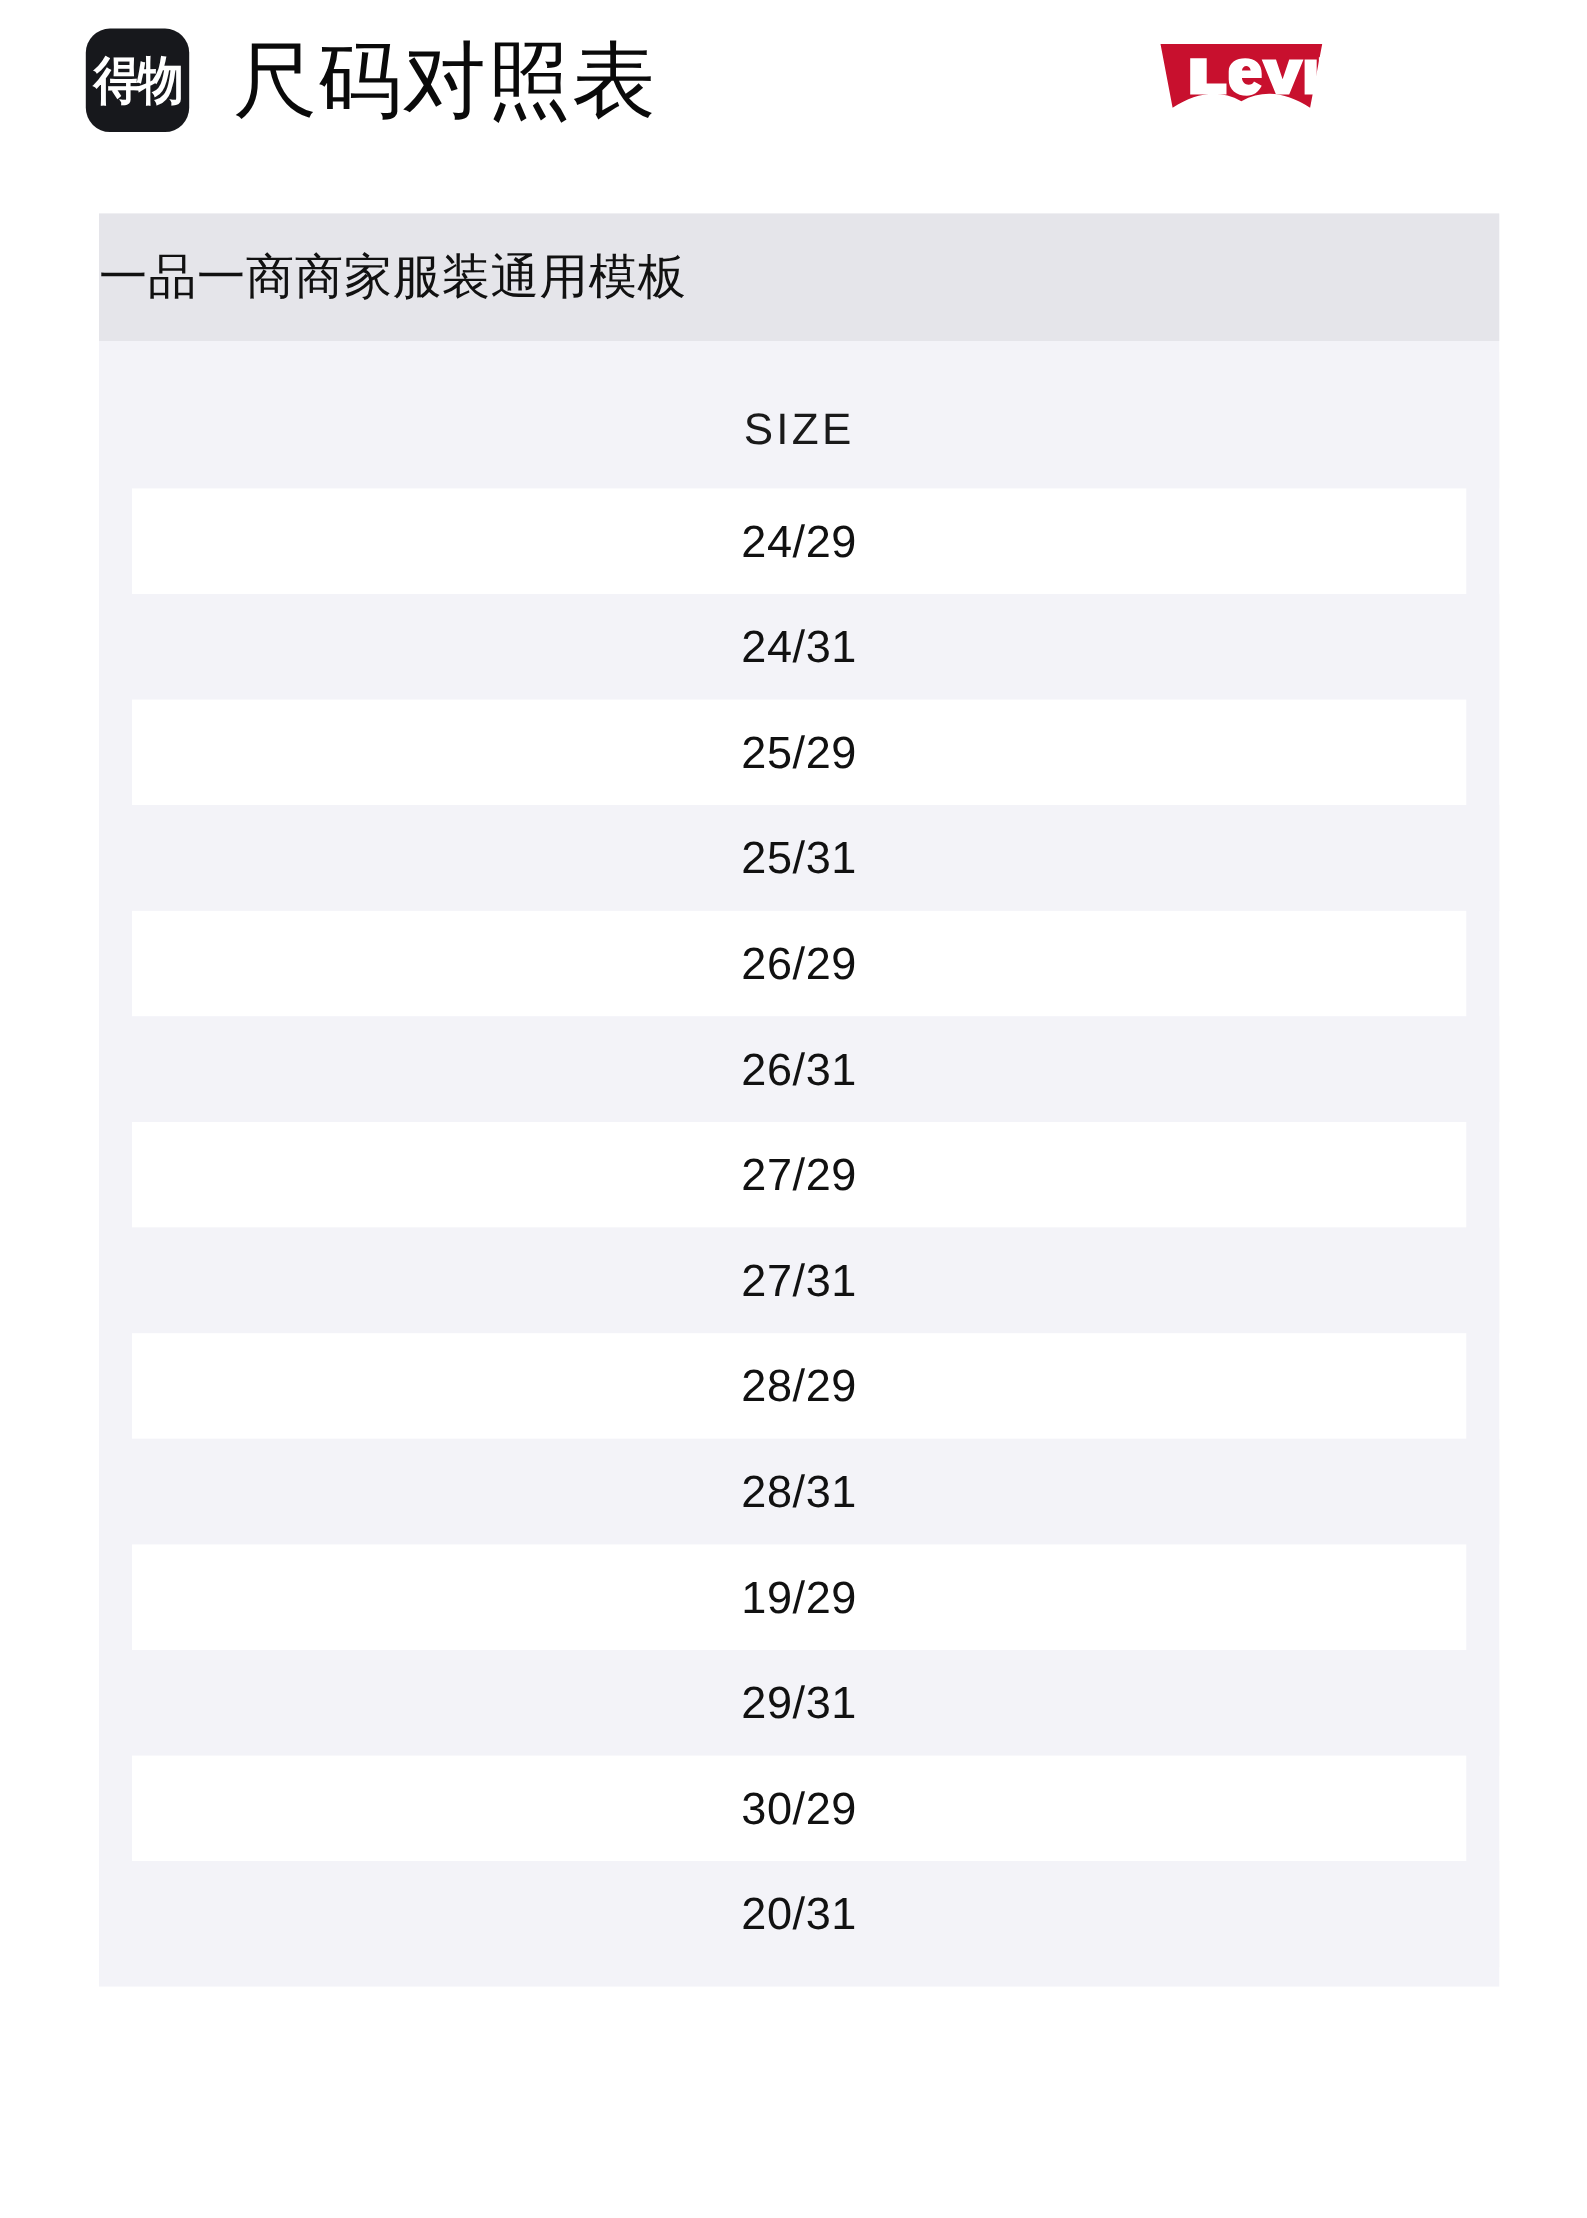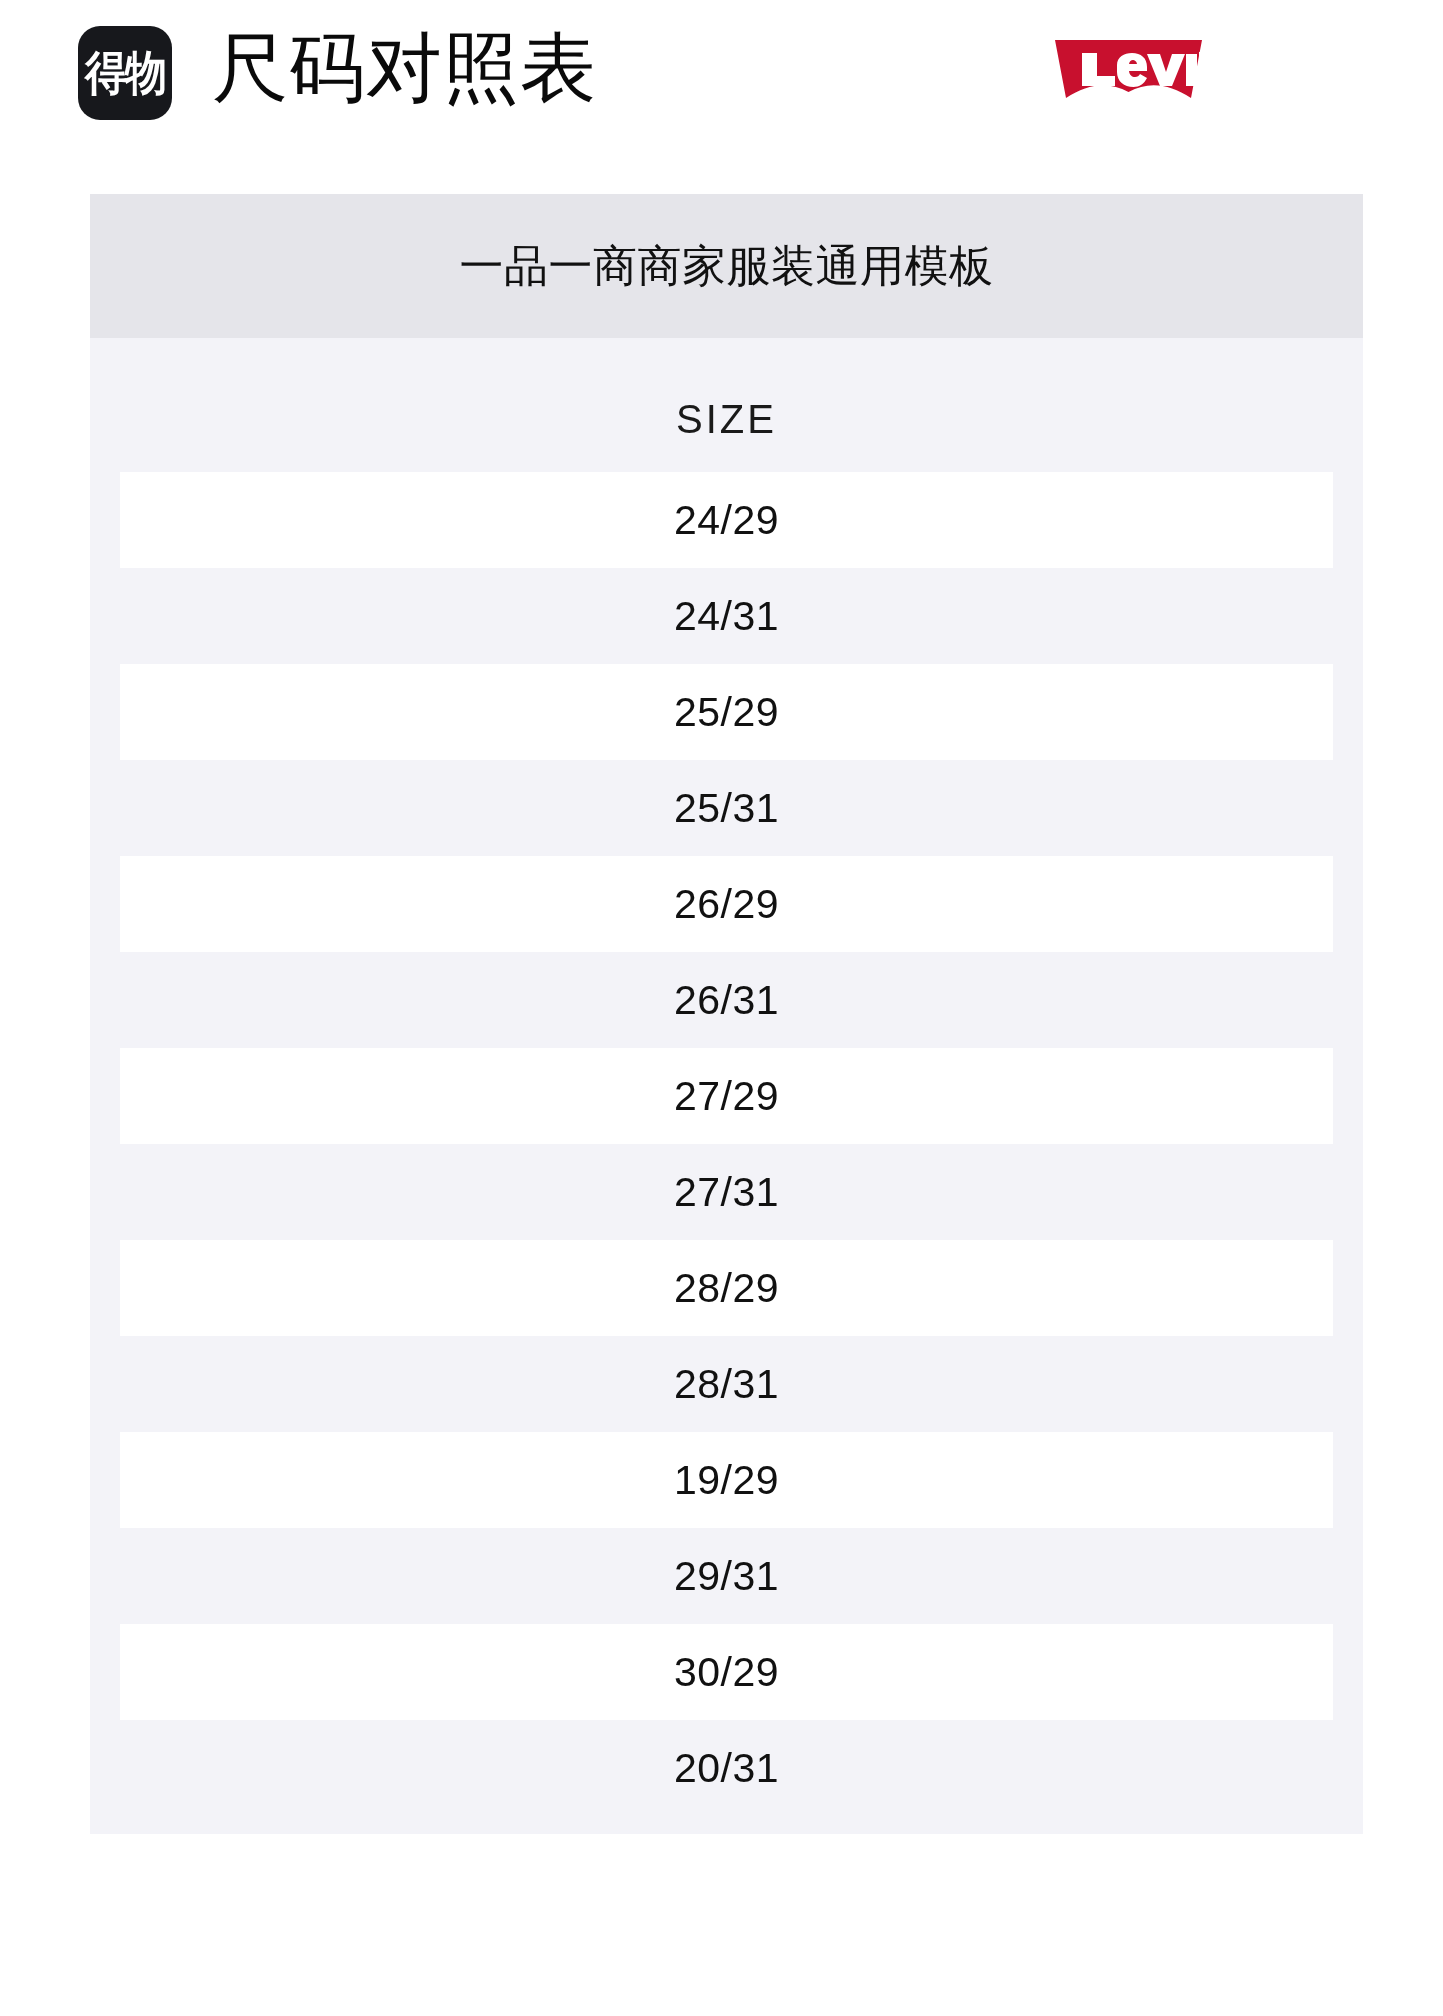--- a/index.html
+++ b/index.html
@@ -55,21 +55,21 @@
   .page-title {
     position: absolute;
     left: 212px;
     top: 32px;
     font-size: 76px;
     line-height: 84px;
     font-weight: 400;
     color: #0A0A0A;
     letter-spacing: 1px;
     white-space: nowrap;
-    font-family: Liberation Mono, monospace;
+    font-family: Liberation Sans, sans-serif;
   }
 
   
   .levis-logo {
     position: absolute;
     right: 108px;
     top: 36px;
     width: 175px;
     height: 78px;
   }
@@ -78,25 +78,25 @@
   
   .size-table {
     position: absolute;
     left: 90px;
     top: 194px;
     width: 1273px;
   }
 
   .table-title-band {
     width: 100%;
-    height: 144px;
+    height: 116px;
     background: #E5E5EA;
     display: flex;
     align-items: center;
-    justify-content: center;
+    justify-content: flex-start;
   }
 
   .table-title-text {
     font-size: 44px;
     line-height: 50px;
     color: #111111;
     font-weight: 400;
     letter-spacing: 0.5px;
     font-family: "DejaVu Sans", "Liberation Sans", sans-serif;
   }

